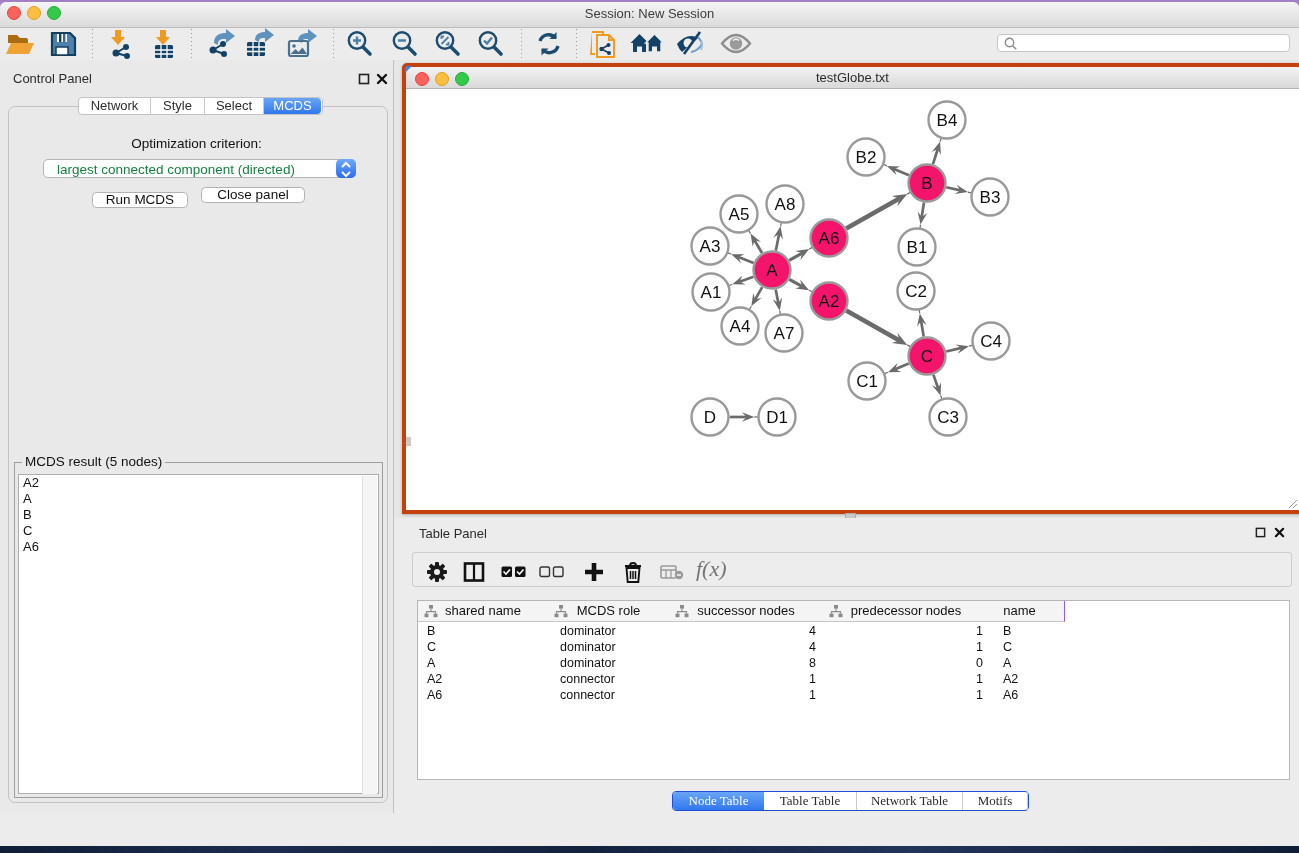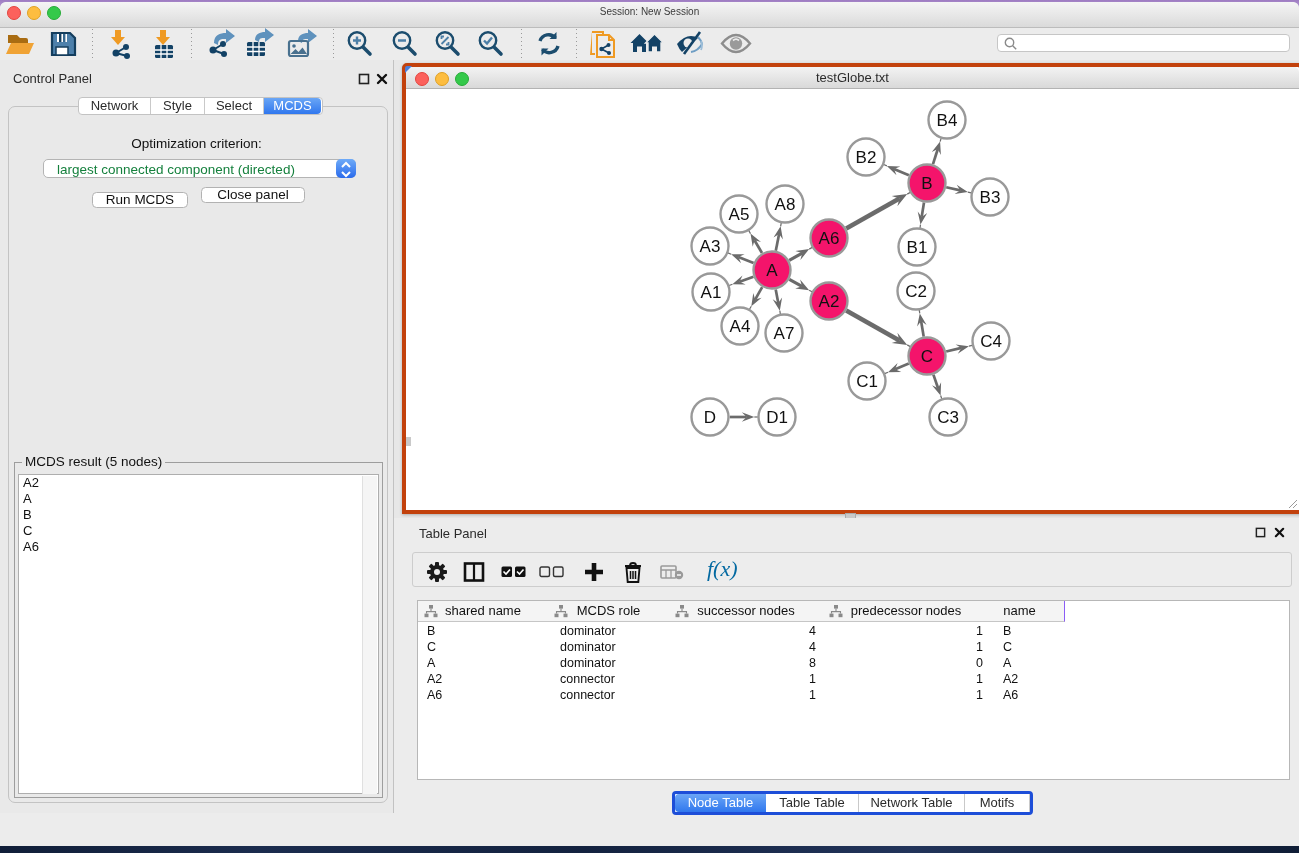--- a/index.html
+++ b/index.html
@@ -9,21 +9,21 @@
 #mainwin{position:absolute;left:0;top:2px;width:1299px;height:845px;
  background:#ececec;border-radius:6px 6px 0 0;overflow:hidden;}
 #titlebar{position:absolute;left:0;top:0;width:1299px;height:25px;
  background:linear-gradient(#f5f5f5,#dadada);border-bottom:1px solid #bcbcbc;
  border-radius:6px 6px 0 0;}
 .tl{position:absolute;width:12px;height:12px;border-radius:50%;top:4px;}
 #titlebar .t1{left:7px;background:#fc615c;border:1px solid #e2453e;}
 #titlebar .t2{left:27px;background:#fdbd40;border:1px solid #dfa023;}
 #titlebar .t3{left:47px;background:#34c94a;border:1px solid #27ab38;}
 #titletext{position:absolute;top:4px;left:0;width:100%;text-align:center;
- font-size:10px;color:#3c3c3c;}
+ font-size:13px;color:#3c3c3c;}
 #toolbar{position:absolute;left:0;top:26px;width:1299px;height:32px;background:#ececec;}
 .sep{position:absolute;top:1px;width:1px;height:30px;
  background-image:repeating-linear-gradient(#9a9a9a 0 1px,transparent 1px 4px);}
 .ticon{position:absolute;top:0;}
 #searchbox{position:absolute;left:997px;top:6px;width:291px;height:16px;background:#fff;
  border:1px solid #c6c6c6;border-radius:4px;}
 
 #leftpanel{position:absolute;left:0;top:58px;width:393px;height:753px;background:#e9e9e9;
  border-right:1px solid #c2c2c2;}
 #cp-title{position:absolute;left:13px;top:11px;font-size:13px;color:#2b2b2b;}
@@ -73,21 +73,21 @@
  border:1px solid #cdcdcd;border-radius:3px;}
 #tp-table{position:absolute;left:23px;top:82px;width:871px;height:178px;background:#fff;
  border:1px solid #b7b7b7;}
 .hcell{position:absolute;top:0;height:20px;background:#f4f4f4;border-right:1px solid #d5d5d5;
  border-bottom:1px solid #c6c6c6;font-size:13px;color:#111;text-align:center;line-height:20px;}
 .hicon{position:absolute;top:4px;}
 .trow{position:absolute;height:16px;font-size:12.5px;color:#111;line-height:16px;}
 .tcell{position:absolute;}
 .num{text-align:right;}
 #tp-tabs{position:absolute;left:278px;top:273px;height:18px;background:#fff;
- border:3px solid #1d4ed8;border-radius:4px;display:flex;}
+ border:1px solid #1d4ed8;border-radius:4px;display:flex;font-family:Liberation Serif, serif;}
 #tp-tabs .tab{flex:none;text-align:center;font-size:13px;color:#2b2b2b;line-height:18px;
  border-right:1px solid #c9c9c9;}
 #tp-tabs .tab.sel{background:linear-gradient(#6aa6f6,#3077ee);color:#fff;
  border-radius:4px 0 0 4px;border-right:none;}
 
 #statusbar{position:absolute;left:0;top:811px;width:1299px;height:33px;background:#ececec;
  border-top:1px solid #cccccc;}
 #listbtn{position:absolute;left:9px;top:10px;width:27px;height:17px;background:#fafafa;
  border:1px solid #b5b5b5;}
 #membtn{position:absolute;left:1214px;top:9px;width:73px;height:21px;background:#fafafa;
@@ -442,21 +442,21 @@
         <path d="M4.5 8 h13 l-1.2 14 h-10.6 z" fill="none" stroke="#111" stroke-width="1.9"></path>
         <path d="M8.5 11 v8 M11 11 v8 M13.5 11 v8" stroke="#111" stroke-width="1.5"></path>
       </svg>
 
       <svg style="position:absolute;left:247px;top:12px" width="24" height="15" viewBox="0 0 24 15">
         <rect x="1" y="1" width="15" height="12" rx="1" fill="none" stroke="#9a9a9a" stroke-width="1.6"></rect>
         <path d="M1 5 h15 M6 5 v8 M11 5 v8" stroke="#9a9a9a" stroke-width="1.3"></path>
         <circle cx="19" cy="10" r="4.2" fill="#9a9a9a"></circle>
         <path d="M17 10 h4" stroke="#fff" stroke-width="1.4"></path>
       </svg>
-      <div style="position:absolute;left:294px;top:3px;font-family:'Liberation Serif',serif;font-style:italic;font-size:22px;color:#0369a1">f(x)</div>
+      <div style="position:absolute;left:283px;top:3px;font-family:'Liberation Serif',serif;font-style:italic;font-size:22px;color:#737373">f(x)</div>
     </div>
     <div id="tp-table">
       <div class="hcell" style="left:0;width:130px">shared name</div>
       <div class="hcell" style="left:130px;width:121px">MCDS role</div>
       <div class="hcell" style="left:251px;width:154px">successor nodes</div>
       <div class="hcell" style="left:405px;width:166px">predecessor nodes</div>
       <div class="hcell" style="left:557px;width:89px;border-right:1px solid #8b5cf6">name</div>
       <svg class="hicon" style="left:6px" width="14" height="13" viewBox="0 0 14 13">
         <g fill="#8a8a8a">
             <rect x="5" y="0" width="4" height="3.6"></rect>

